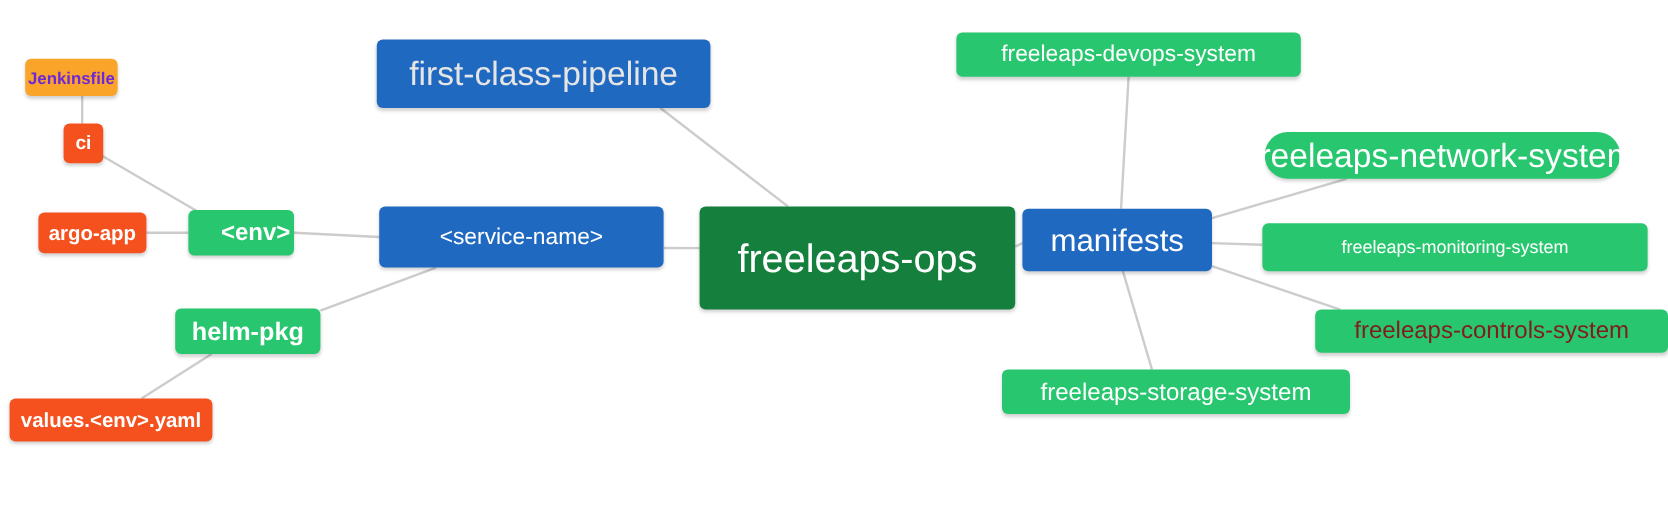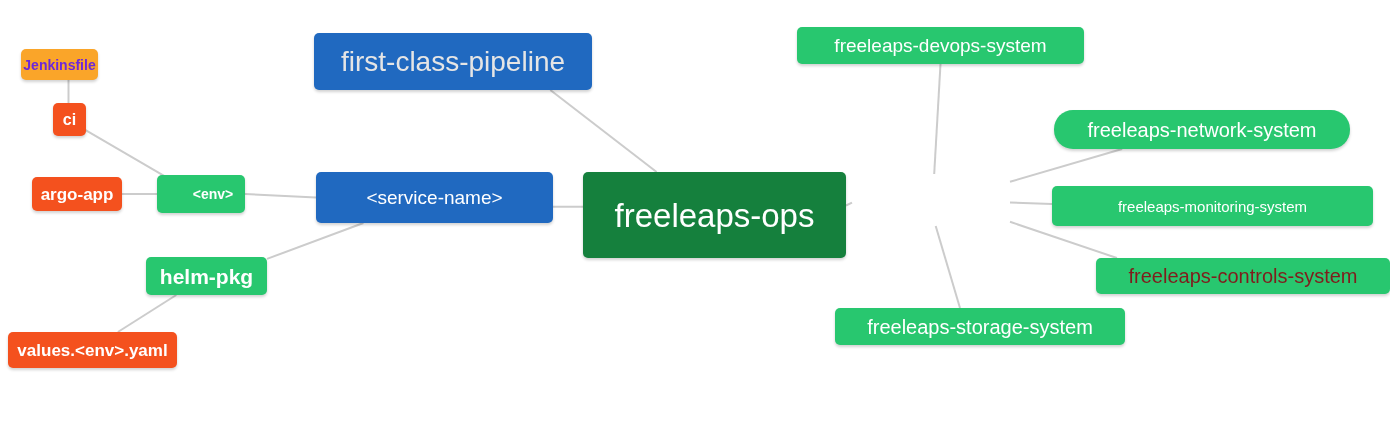--- a/index.html
+++ b/index.html
@@ -56,24 +56,25 @@
       <line x1="934.2" y1="174.0" x2="940.5" y2="64.0" stroke="#CCCCCC" stroke-width="2"></line>
       <line x1="1010.0" y1="181.8" x2="1122.1" y2="149.0" stroke="#CCCCCC" stroke-width="2"></line>
       <line x1="1010.0" y1="202.6" x2="1052.0" y2="204.0" stroke="#CCCCCC" stroke-width="2"></line>
       <line x1="1010.0" y1="221.8" x2="1116.9" y2="258.0" stroke="#CCCCCC" stroke-width="2"></line>
       <line x1="935.7" y1="226.0" x2="960.0" y2="308.0" stroke="#CCCCCC" stroke-width="2"></line>
     </svg>
 
 <div class="node bold" style="left: 21px; top: 27px; width: 77px; height: 31px; background: rgb(250, 165, 41); color: #6d28d9; font-size: 14px; margin-top: 22px;">Jenkinsfile</div>
     <div class="node bold" style="left: 53px; top: 103px; width: 33px; height: 33px; background: rgb(244, 81, 30); color: rgb(255, 255, 255); font-size: 16px;">ci</div>
     <div class="node bold" style="left: 32px; top: 177px; width: 90px; height: 34px; background: rgb(244, 81, 30); color: rgb(255, 255, 255); font-size: 17px;">argo-app</div>
-    <div class="node bold" style="left: 157px; top: 175px; width: 88px; height: 38px; background: rgb(40, 199, 111); color: rgb(255, 255, 255); font-size: 14px; padding-left: 24px;">&lt;env&gt;</div>
+    <div class="node bold" style="left: 157px; top: 175px; width: 88px; height: 38px; background: rgb(40, 199, 111); color: rgb(255, 255, 255); font-size: 20px; padding-left: 24px;">&lt;env&gt;</div>
     <div class="node bold" style="left: 146px; top: 257px; width: 121px; height: 38px; background: rgb(40, 199, 111); color: rgb(255, 255, 255); font-size: 21px;">helm-pkg</div>
     <div class="node bold" style="left: 8px; top: 332px; width: 169px; height: 36px; background: rgb(244, 81, 30); color: rgb(255, 255, 255); font-size: 17px;">values.&lt;env&gt;.yaml</div>
     <div class="node" style="left: 314px; top: 33px; width: 278px; height: 57px; background: rgb(32, 105, 192); color: #e5e5e5; font-size: 28px;">first-class-pipeline</div>
     <div class="node" style="left: 316px; top: 172px; width: 237px; height: 51px; background: rgb(32, 105, 192); color: rgb(255, 255, 255); font-size: 19px;">&lt;service-name&gt;</div>
     <div class="node" style="left: 583px; top: 172px; width: 263px; height: 86px; background: #15803d; color: rgb(255, 255, 255); font-size: 33px;">freeleaps-ops</div>
+    <div class="node" style="left: 852px; top: 174px; width: 158px; height: 52px; background: rgb(32, 105, 192); color: rgb(255, 255, 255); font-size: 26px;">manifests</div>
     <div class="node" style="left: 797px; top: 27px; width: 287px; height: 37px; background: rgb(40, 199, 111); color: rgb(255, 255, 255); font-size: 19px;">freeleaps-devops-system</div>
-    <div class="node" style="left: 1054px; top: 110px; width: 296px; height: 39px; background: rgb(40, 199, 111); color: rgb(255, 255, 255); font-size: 20px; border-radius: 19px;">freeleaps-network-system</div>
+    <div class="node" style="left: 1054px; top: 110px; width: 296px; height: 39px; background: rgb(40, 199, 111); color: rgb(255, 255, 255); font-size: 28px; border-radius: 19px;">freeleaps-network-system</div>
     <div class="node" style="left: 1052px; top: 186px; width: 321px; height: 40px; background: rgb(40, 199, 111); color: rgb(255, 255, 255); font-size: 15px;">freeleaps-monitoring-system</div>
     <div class="node" style="left: 1096px; top: 258px; width: 294px; height: 36px; background: rgb(40, 199, 111); color: #7f1d1d; font-size: 20px;">freeleaps-controls-system</div>
     <div class="node" style="left: 815px; top: 308px; width: 290px; height: 37px; background: rgb(40, 199, 111); color: rgb(255, 255, 255); font-size: 20px; margin-left: 20px;">freeleaps-storage-system</div>
   </div>
 
 </body></html>

